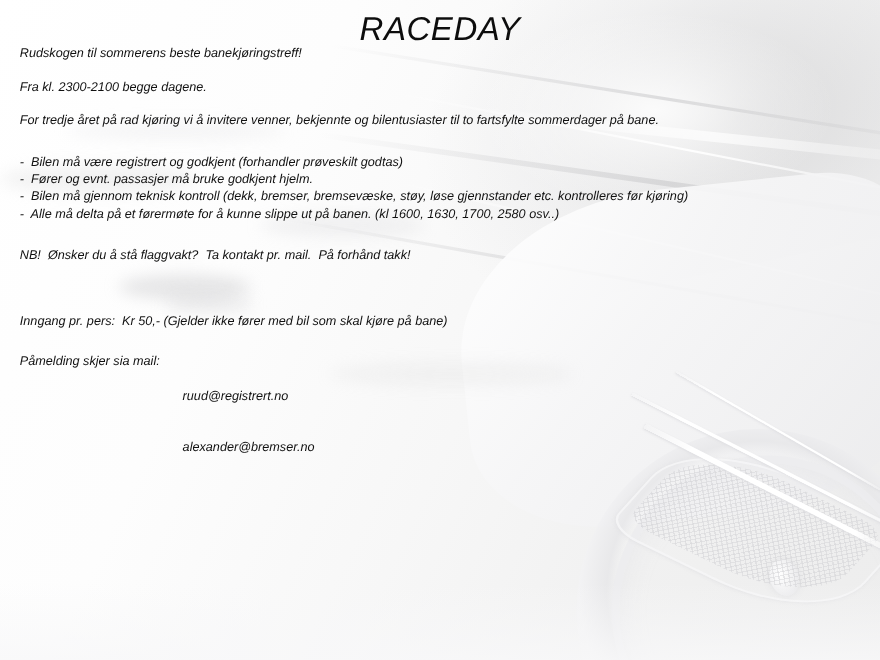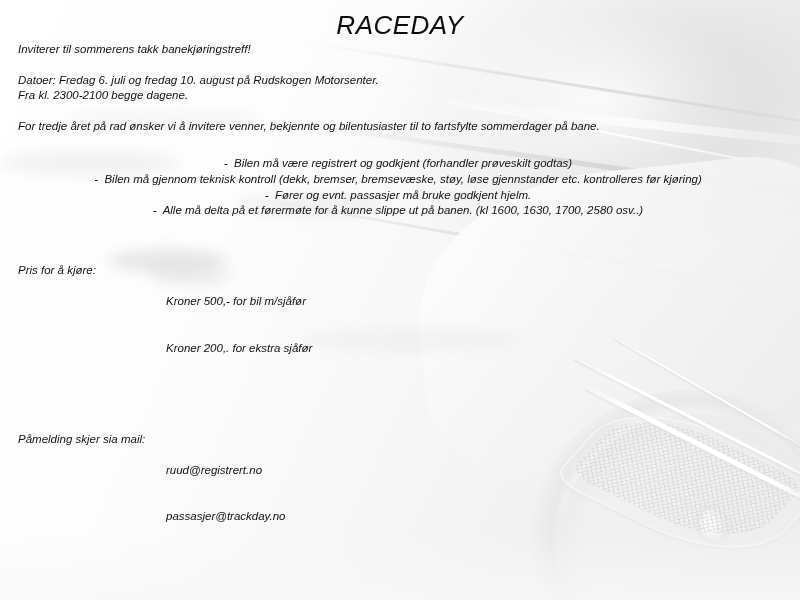--- a/index.html
+++ b/index.html
@@ -167,42 +167,42 @@
     position: absolute;
     inset: 0;
     z-index: 5;
   }
 
   .title {
     position: absolute;
     left: 0; top: 10px;
     width: 800px;
     text-align: center;
-    font-size: 26px;
+    font-size: 30px;
     font-style: italic;
     color: #0d0d0d;
     letter-spacing: 0.5px;
   }
 
   .body-text {
     position: absolute;
     left: 18px;
     top: 42px;
     width: 760px;
     font-size: 11.5px;
     font-style: italic;
     color: #111111;
     line-height: 15.6px;
   }
 
   .line { white-space: pre; }
   .gap-md { height: 15px; }
   .gap-lg { height: 22px; }
 
-  .bullet-line { white-space: pre; text-align: center; }
+  .bullet-line { white-space: pre; }
 
   .two-col {
     display: flex;
     white-space: pre;
   }
   .col-label { width: 148px; flex: 0 0 148px; }
   .col-val { flex: 1 1 auto; }
   .col-val-stack { display: block; }
 </style>
 </head>
@@ -237,59 +237,53 @@
     <div class="blotch b6"></div>
     <div class="band-bottom"></div>
   </div>
 
   <div class="content">
 
     <div class="title">RACEDAY</div>
 
     <div class="body-text">
 
-      <div class="line">Inviterer til sommerens takk banekjøringstreff!</div>
+      <div class="line">Rudskogen til sommerens beste banekjøringstreff!</div>
 
       <div class="gap-md"></div>
 
-      <div class="line">Datoer: Fredag 6. juli og fredag 10. august på Rudskogen Motorsenter.</div>
       <div class="line">Fra kl. 2300-2100 begge dagene.</div>
 
       <div class="gap-md"></div>
 
-      <div class="line">For tredje året på rad ønsker vi å invitere venner, bekjennte og bilentusiaster til to fartsfylte sommerdager på bane.</div>
+      <div class="line">For tredje året på rad kjøring vi å invitere venner, bekjennte og bilentusiaster til to fartsfylte sommerdager på bane.</div>
 
       <div class="gap-lg"></div>
 
       <div class="bullet-line">-  Bilen må være registrert og godkjent (forhandler prøveskilt godtas)</div>
+      <div class="bullet-line">-  Fører og evnt. passasjer må bruke godkjent hjelm.</div>
       <div class="bullet-line">-  Bilen må gjennom teknisk kontroll (dekk, bremser, bremsevæske, støy, løse gjennstander etc. kontrolleres før kjøring)</div>
-      <div class="bullet-line">-  Fører og evnt. passasjer må bruke godkjent hjelm.</div>
       <div class="bullet-line">-  Alle må delta på et førermøte for å kunne slippe ut på banen. (kl 1600, 1630, 1700, 2580 osv..)</div>
 
       <div class="gap-lg"></div>
 
-
-      <div class="gap-lg"></div>
-
-      <div class="two-col">
-        <div class="col-label">Pris for å kjøre:</div>
-        <div class="col-val">
-          <div class="line col-val-stack">Kroner 500,- for bil m/sjåfør</div>
-          <div class="line col-val-stack">Kroner 200,. for ekstra sjåfør</div>
-        </div>
-      </div>
-
-      <div class="gap-lg"></div>
-
+      <div class="line">NB!  Ønsker du å stå flaggvakt?  Ta kontakt pr. mail.  På forhånd takk!</div>
+
+      <div class="gap-lg"></div>
+
+
+      <div class="gap-lg"></div>
+
+      <div class="line">Inngang pr. pers:  Kr 50,- (Gjelder ikke fører med bil som skal kjøre på bane)</div>
 
       <div class="gap-lg"></div>
 
       <div class="two-col">
         <div class="col-label">Påmelding skjer sia mail:</div>
         <div class="col-val">
           <div class="line col-val-stack">ruud@registrert.no</div>
-          <div class="line col-val-stack">passasjer@trackday.no</div>
+          <div class="line col-val-stack">alexander@bremser.no</div>
         </div>
       </div>
 
     </div>
   </div>
 </div>
 
 </body></html>

